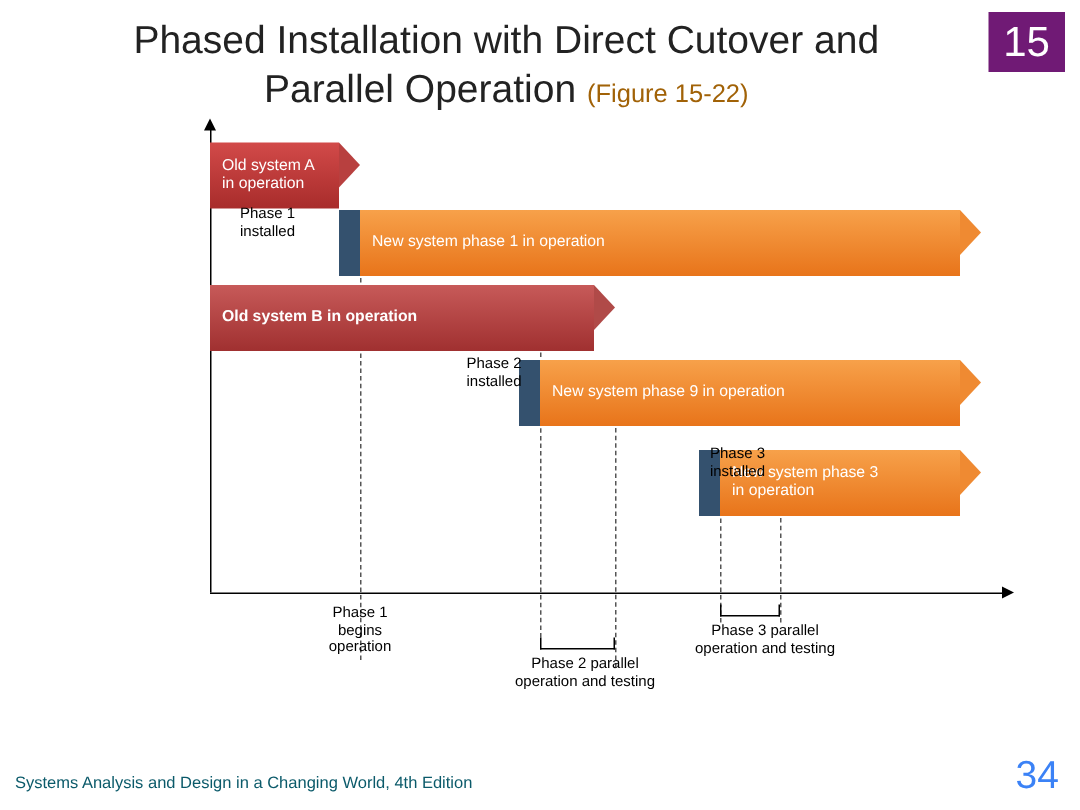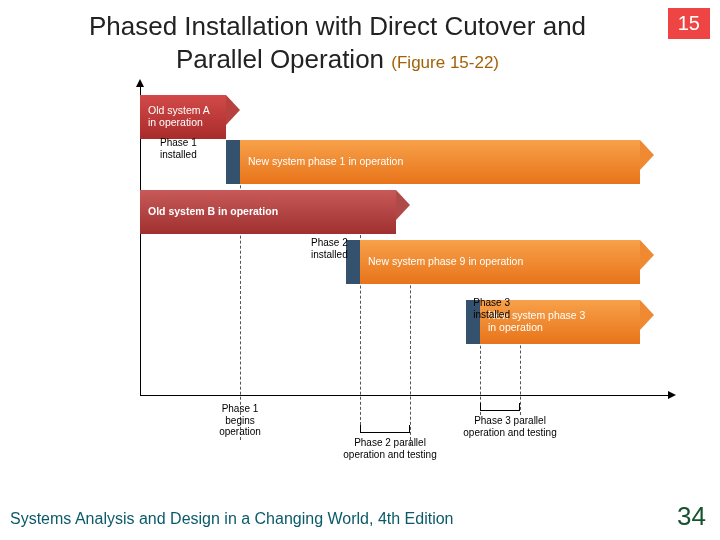--- a/index.html
+++ b/index.html
@@ -23,23 +23,23 @@
     line-height: 1.25;
   }
   .title .fig {
     font-size: 17px;
     color: #a16207;
   }
   .chapter-badge {
     position: absolute;
     right: 10px;
     top: 8px;
-    background: #ef4444;
+    background: #701a75;
     color: #fff;
-    font-size: 20px;
+    font-size: 28px;
     padding: 4px 10px;
   }
   .diagram {
     position: relative;
     margin: 10px 40px 0 100px;
     height: 370px;
   }
   
   .axis-x { position: absolute; left: 40px; right: 10px; top: 310px; height: 1px; background: #000; }
   .axis-x::after {
@@ -99,25 +99,25 @@
     text-align: center;
     white-space: pre;
     line-height: 1.15;
   }
   .brace {
     position: absolute; height: 8px;
     border-left: 1px solid #000; border-right: 1px solid #000; border-bottom: 1px solid #000;
   }
   .footer-left {
     position: absolute; left: 10px; bottom: 12px;
-    font-size: 16px; color: #0b5a6a;
+    font-size: 11px; color: #0b5a6a;
   }
   .footer-right {
     position: absolute; right: 14px; bottom: 8px;
-    font-size: 26px; color: #14532d;
+    font-size: 26px; color: #3b82f6;
   }
 </style>
 </head>
 <body>
 
 <div class="header">
   <div class="title">
     <span>Phased Installation with Direct Cutover and</span><br>
     <span>Parallel Operation</span>
     <span class="fig">(Figure 15-22)</span>

